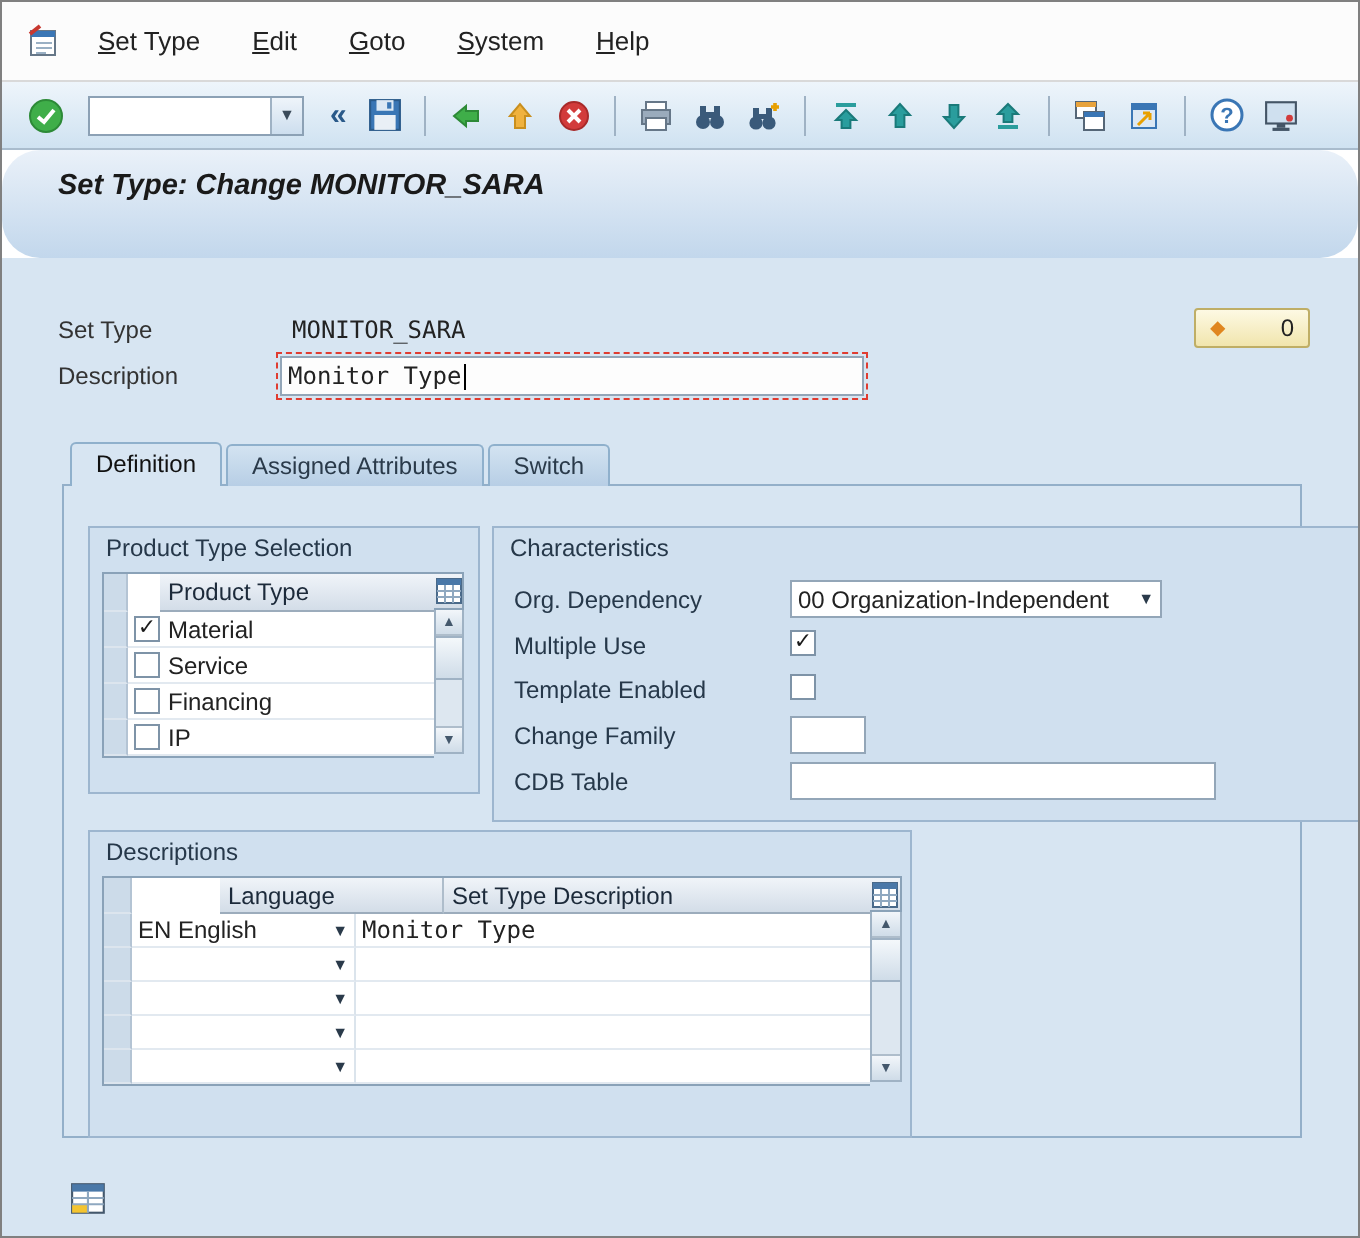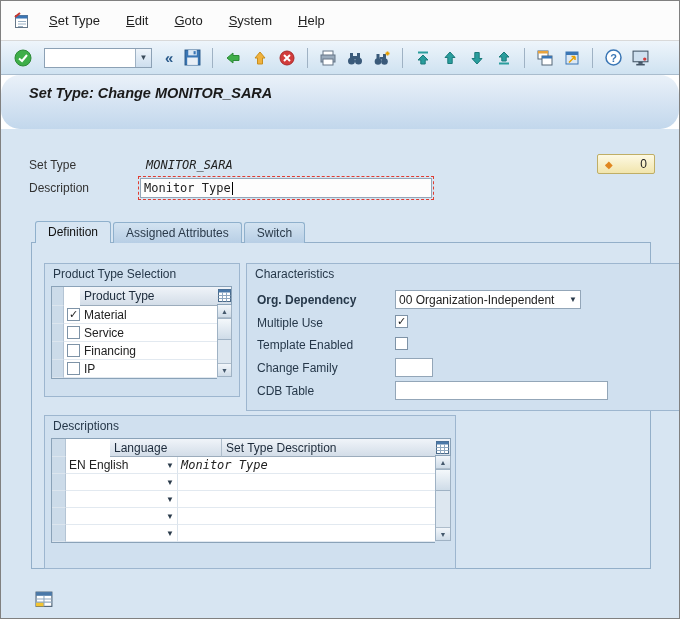--- a/index.html
+++ b/index.html
@@ -23,21 +23,21 @@
 
   
   .titlebar { height:54px; background:linear-gradient(#eaf1f9,#c2d7ec); padding:10px 0 0 28px;border-radius:19px; }
   .titlebar .title { font-size:14.5px; font-weight:bold; font-style:italic; color:#1a1a1a; }
 
   
   .content { position:relative; height:489px; background:#d7e5f2; }
   .abs { position:absolute; }
 
   .form-label { color:#333; }
-  .mono { font-family:"DejaVu Sans Mono", monospace;font-style:italic; }
+  .mono { font-family:"DejaVu Sans Mono", monospace; }
   .desc-field { width:292px; height:20px; background:#fdfdfd; border:1px solid #93a6b8; padding:2px 3px 0 3px; outline:1px dashed #e03c31; outline-offset:1px; font-family:"DejaVu Sans Mono", monospace; white-space:nowrap; overflow:hidden; }
   .caret { display:inline-block; width:1px; height:13px; background:#000; margin-left:1px; vertical-align:text-bottom; }
 
   .counter-badge { width:58px; height:20px; background:linear-gradient(#fdf9e3,#f1e5ad); border:1px solid #bfae66; border-radius:2px; display:flex; align-items:center; justify-content:space-between; padding:0 7px; }
   .counter-badge .diamond { color:#e0861f; font-size:10px; }
 
   
   .tabstrip { display:flex; gap:2px; align-items:flex-end; z-index:2; }
   .tab { height:21px; line-height:20px; padding:0 12px; border:1px solid #8fb0cc; border-bottom:none; border-radius:3px 3px 0 0; background:linear-gradient(#d3e3f1,#b7cee5); color:#2a3a4a; cursor:default; }
   .tab.active { background:#d7e5f2; height:22px; color:#111; }
@@ -291,21 +291,21 @@
               <span class="sthumb"></span>
               <span class="sbtn bottom">▼</span>
             </div>
           </div>
         </div>
       </div>
 
       <div class="group" style="left:214px; top:20px; width:436px; height:148px;">
         <div class="group-title">Characteristics</div>
 
-        <span class="char-label" style="top:29px;font-weight:bold;">Org. Dependency</span>
+        <span class="char-label" style="top:29px;">Org. Dependency</span>
         <div class="combo abs" style="left:148px; top:26px; width:186px;">
           <span>00 Organization-Independent</span>
           <span class="dd-arrow">▼</span>
         </div>
 
         <span class="char-label" style="top:52px;text-align:right;">Multiple Use</span>
         <span class="checkbox abs checked" style="left:148px; top:51px;">✓</span>
 
         <span class="char-label" style="top:74px;">Template Enabled</span>
         <span class="checkbox abs" style="left:148px; top:73px;"></span>

